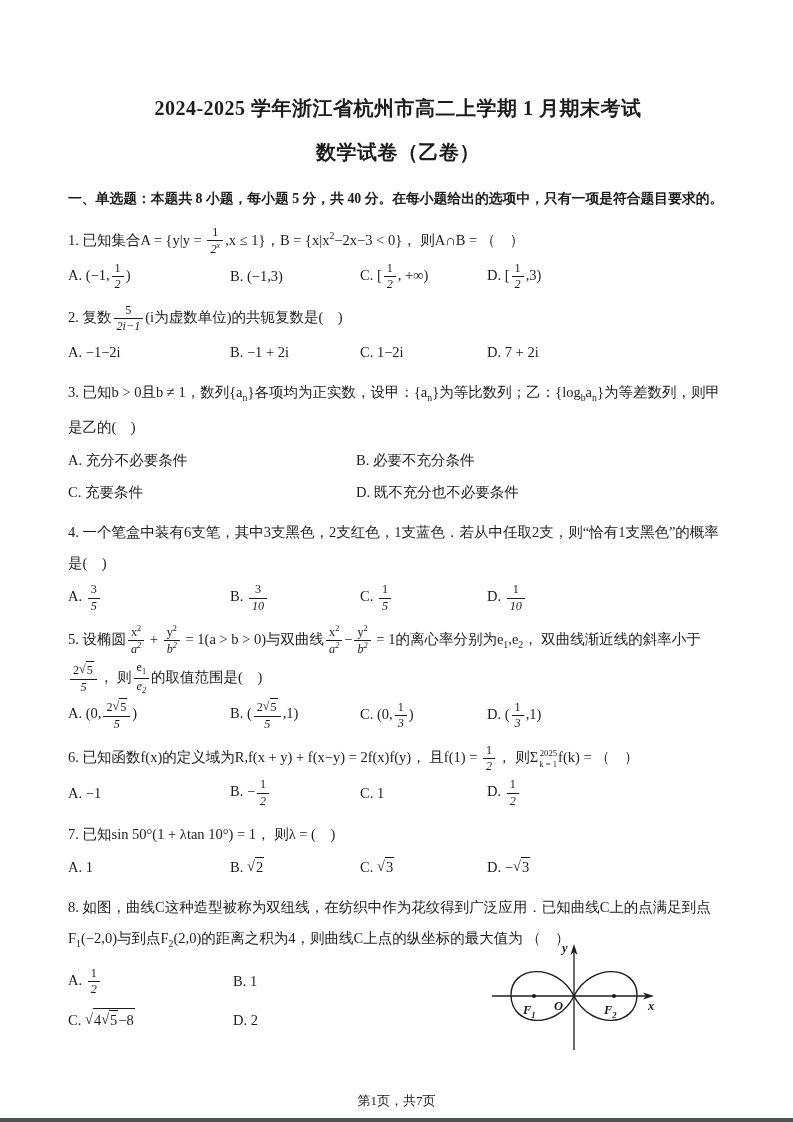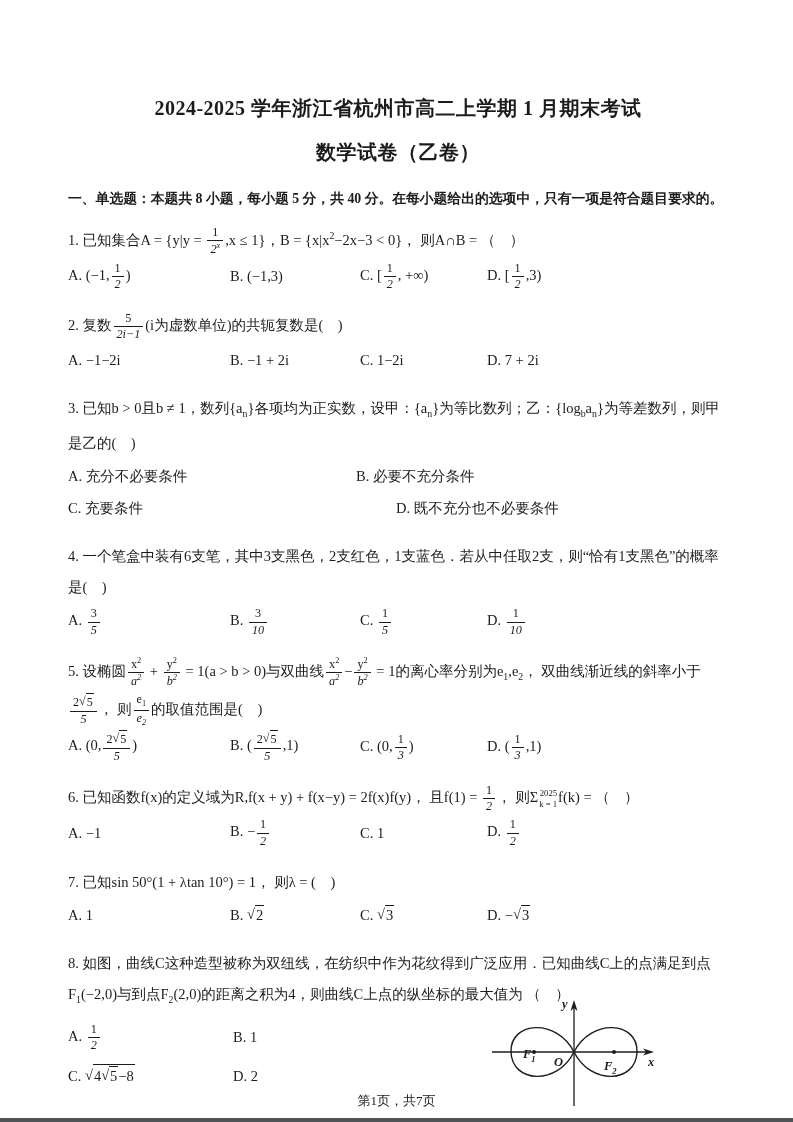--- a/index.html
+++ b/index.html
@@ -6,26 +6,26 @@
   body {
     width:793px; height:1122px; background:#ffffff; overflow:hidden; position:relative;
     font-family:"Liberation Serif","DejaVu Serif",serif;
     font-size:14.5px; color:#1c1c1c;
   }
   .content { position:absolute; left:68px; top:0; width:660px; }
   .title { text-align:center; font-weight:bold; font-size:20px; margin:0; letter-spacing:0.5px; }
   #title1 { padding-top:95px; }
   #title2 { margin-top:17px; }
   .sec-heading { font-weight:bold; font-size:13.8px; margin-top:24px; white-space:nowrap; }
-  .q { margin-top:18px; line-height:31px; }
+  .q { margin-top:10px; line-height:31px; }
   .stem { }
   .opts { display:grid; align-items:center; margin-top:2px; line-height:30px; }
   .opts4 { grid-template-columns:162px 130px 127px 1fr; }
   .opts2 { grid-template-columns:288px 1fr; }
-  .opts2 + .opts2 { margin-top:2px;gap:40px; }
+  .opts2 + .opts2 { margin-top:2px; }
   .opts8 { grid-template-columns:165px 1fr; width:400px; }
   
   .mfrac { display:inline-flex; flex-direction:column; vertical-align:middle;
            text-align:center; font-size:0.84em; line-height:1.25; margin:0 2px; }
   .mnum { padding:0 3px; display:block; }
   .mden { border-top:1px solid #1c1c1c; padding:0 3px; display:block;font-style:italic; }
   .msqrt { white-space:nowrap; display:inline-block; }
   .msign { position:relative; top:-1px; }
   .mrad  { border-top:1px solid #1c1c1c; display:inline-block; line-height:1.15; padding:1px 1px 0 1px; }
   sub { font-size:0.68em; }
@@ -214,21 +214,21 @@
         <polygon points="88,0 84.5,11 88,8 91.5,11" fill="#1c1c1c"></polygon>
 
         <path d="M 88,52 C 71,18 24,21 25,52 C 26,83 71,86 88,52 C 105,18 152,21 151,52 C 150,83 105,86 88,52 Z" fill="none" stroke="#1c1c1c" stroke-width="1.4"></path>
 
         <circle cx="48" cy="52" r="2" fill="#1c1c1c"></circle>
         <circle cx="128" cy="52" r="2" fill="#1c1c1c"></circle>
       </svg>
       <span class="fig-label" style="left:76px; top:-2px;">y</span>
       <span class="fig-label" style="left:162px; top:56px;">x</span>
       <span class="fig-label" style="left:68px; top:56px;">O</span>
-      <span class="fig-label" style="left:37px; top:48px;">F<sub>1</sub></span>
+      <span class="fig-label" style="left:37px; top:60px;">F<sub>1</sub></span>
       <span class="fig-label" style="left:118px; top:60px;">F<sub>2</sub></span>
     </div>
   </div>
 
 </div>
 
 <div class="footer">第1页，共7页</div>
 <div class="bottom-line"></div>
 
 </body></html>

